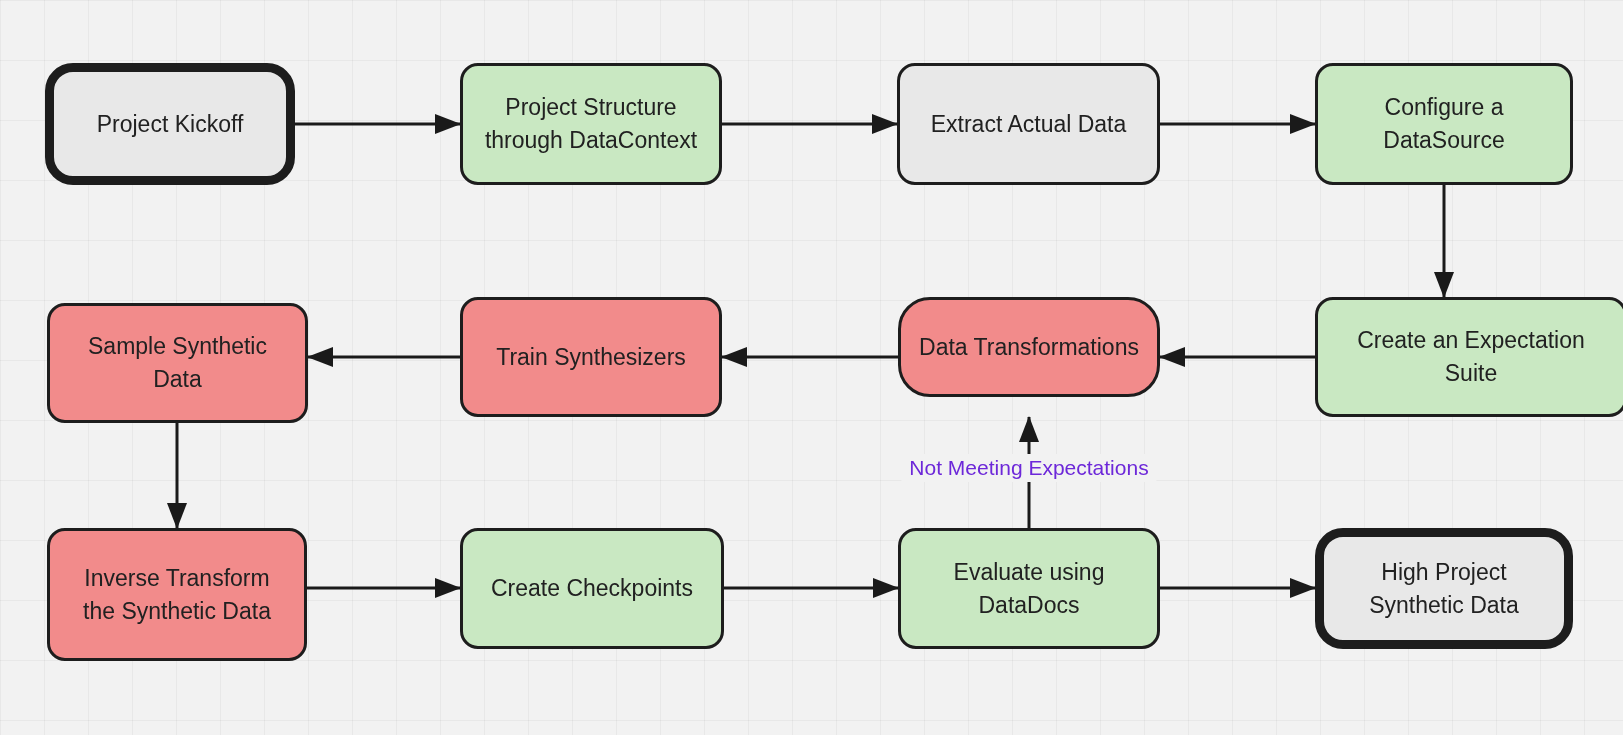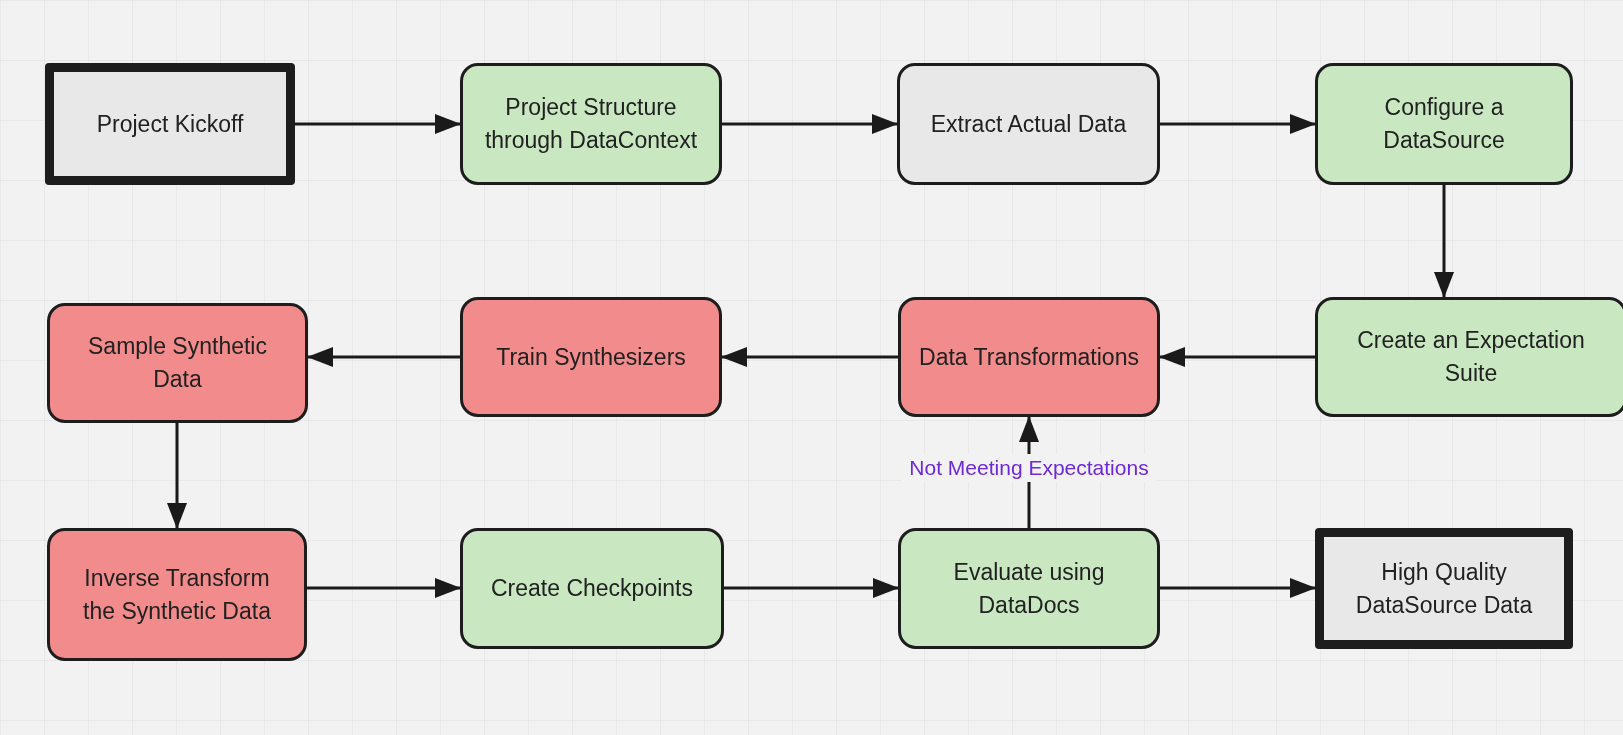--- a/index.html
+++ b/index.html
@@ -37,21 +37,21 @@
     text-align:center;
     padding:8px 16px;
     border:3.5px solid #1d1d1d;
     border-radius:18px;
     font-size:23px;
     line-height:1.42;
     color:#212121;
   }
   .node.terminal{
     border-width:9px;
-    border-radius:4px;
+    border-radius:28px;
   }
   .edge-label{
     position:absolute;
     transform:translate(-50%,-50%);
     background:#f2f2f2;
     padding:2px 8px;
     font-size:21px;
     color:#6d28d9;
     white-space:nowrap;
   }
@@ -93,35 +93,35 @@
   <div class="node" style="left: 1315px; top: 63px; width: 258px; height: 122px; background: rgb(201, 232, 194);">
       <span>Configure a DataSource</span>
     </div>
 
   <div class="node" style="left: 47px; top: 297px; width: 261px; height: 120px; background: rgb(242, 139, 139); margin-top: 6px;">
       <span>Sample Synthetic Data</span>
     </div>
   <div class="node" style="left: 460px; top: 297px; width: 262px; height: 120px; background: rgb(242, 139, 139);">
       <span>Train Synthesizers</span>
     </div>
-  <div class="node" style="left: 898px; top: 297px; width: 262px; height: 120px; background: rgb(242, 139, 139);">
+  <div class="node" style="left: 898px; top: 297px; width: 262px; height: 100px; background: rgb(242, 139, 139); border-radius: 32px;">
       <span>Data Transformations</span>
     </div>
   <div class="node" style="left: 1315px; top: 297px; width: 312px; height: 120px; background: rgb(201, 232, 194);">
       <span>Create an Expectation Suite</span>
     </div>
 
   <div class="node" style="left: 47px; top: 528px; width: 260px; height: 133px; background: rgb(242, 139, 139);">
       <span>Inverse Transform the Synthetic Data</span>
     </div>
   <div class="node" style="left: 460px; top: 528px; width: 264px; height: 121px; background: rgb(201, 232, 194);">
       <span>Create Checkpoints</span>
     </div>
   <div class="node" style="left: 898px; top: 528px; width: 262px; height: 121px; background: rgb(201, 232, 194);">
       <span>Evaluate using DataDocs</span>
     </div>
   <div class="node terminal" style="left: 1315px; top: 528px; width: 258px; height: 121px; background: rgb(232, 232, 232);">
-      <span>High Quality DataSource Data</span>
+      <span>High Project Synthetic Data</span>
     </div>
 
   <div class="edge-label" style="left:1029px; top:468px;">Not Meeting Expectations</div>
 
 </div>
 
 </body></html>

